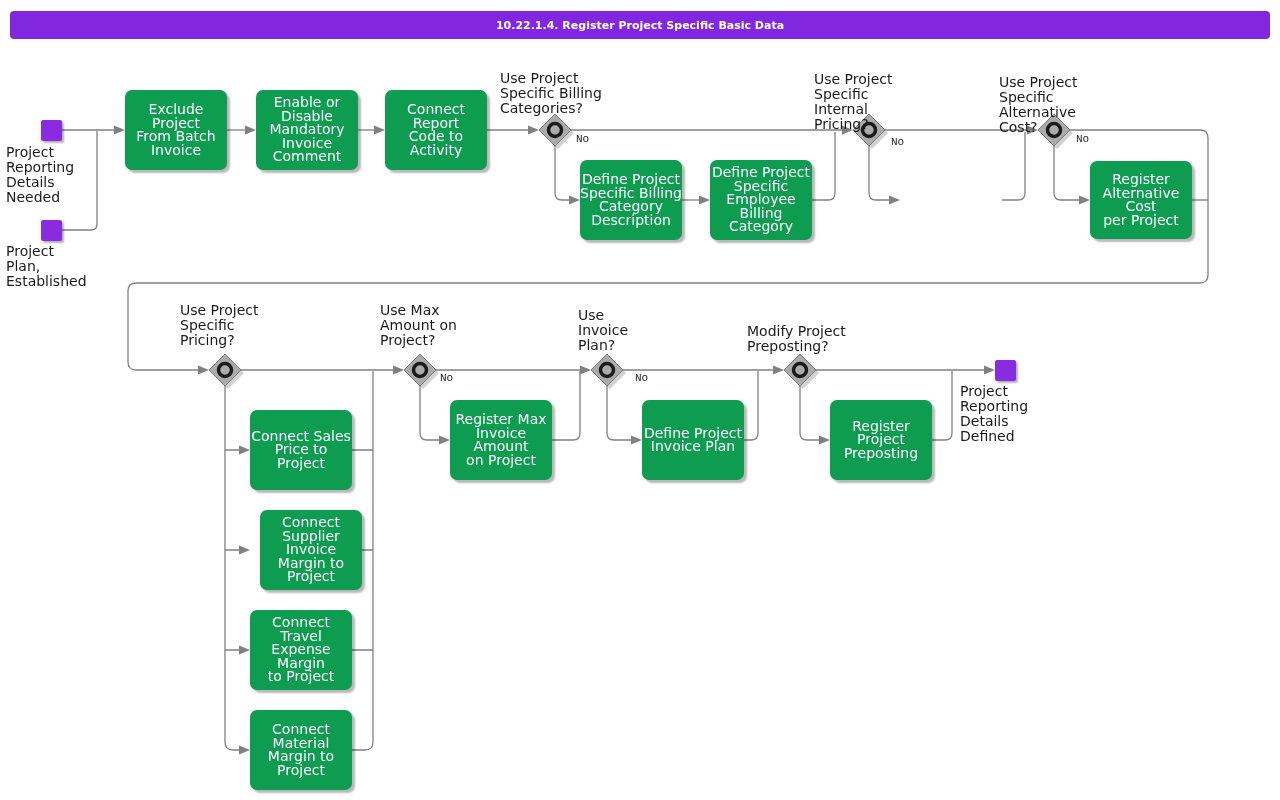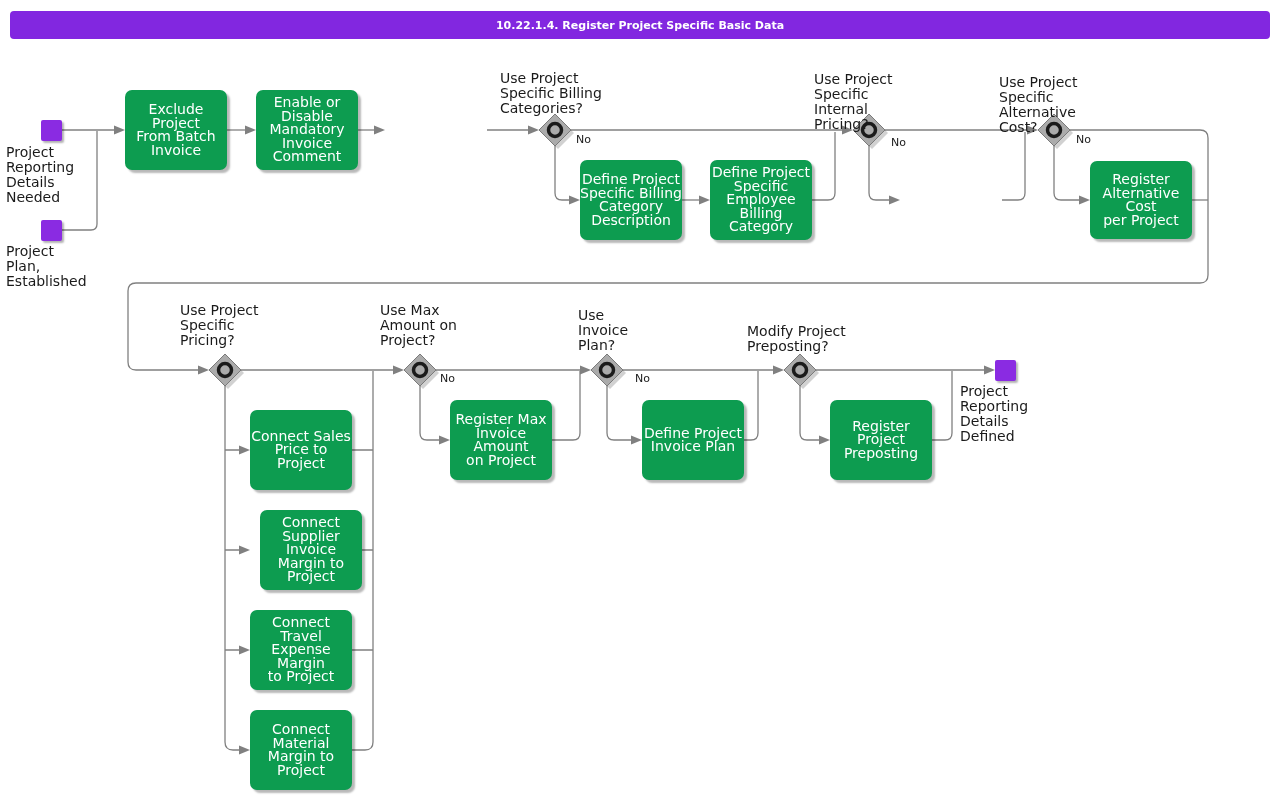--- a/index.html
+++ b/index.html
@@ -21,21 +21,21 @@
     white-space:pre-line;box-shadow:3px 3px 2px rgba(0,0,0,0.28);
   }
   .event{
     position:absolute;width:21px;height:21px;background:var(--event,#8A2BE2);
     border-radius:2px;box-shadow:2px 2px 2px rgba(0,0,0,0.3);
   }
   .lbl{
     position:absolute;font-size:14px;line-height:15px;text-align:left;
     white-space:pre-line;color:#1a1a1a;
   }
-  .no{position:absolute;font-size:11px;color:#1a1a1a;}
+  .no{position:absolute;font-size:11px;color:#1a1a1a;font-family:Liberation Mono, monospace;}
 </style>
 </head>
 <body>
 
 <div class="stage">
 
   <svg class="wires" viewBox="0 0 1280 800">
     <g fill="none" stroke="#808080" stroke-width="1.3">
       <path d="M62 130 H114"></path>
       <path d="M62 230 H91 Q97 230 97 224 V131"></path>
@@ -153,20 +153,22 @@
 Defined</div>
 
   <div class="activity" style="left:125px;top:90px;height:80px"><span>Exclude Project
 From Batch
 Invoice</span></div>
   <div class="activity" style="left:256px;top:90px;height:80px"><span>Enable or
 Disable
 Mandatory
 Invoice
 Comment</span></div>
+  <div class="activity" style="left:385px;top:90px;height:80px"><span>Connect Report
+Code to Activity</span></div>
   <div class="activity" style="left:580px;top:160px;height:80px"><span>Define Project
 Specific Billing
 Category
 Description</span></div>
   <div class="activity" style="left:710px;top:160px;height:80px"><span>Define Project
 Specific
 Employee Billing
 Category</span></div>
   <div class="activity" style="left:1090px;top:161px;height:78px"><span>Register
 Alternative Cost

